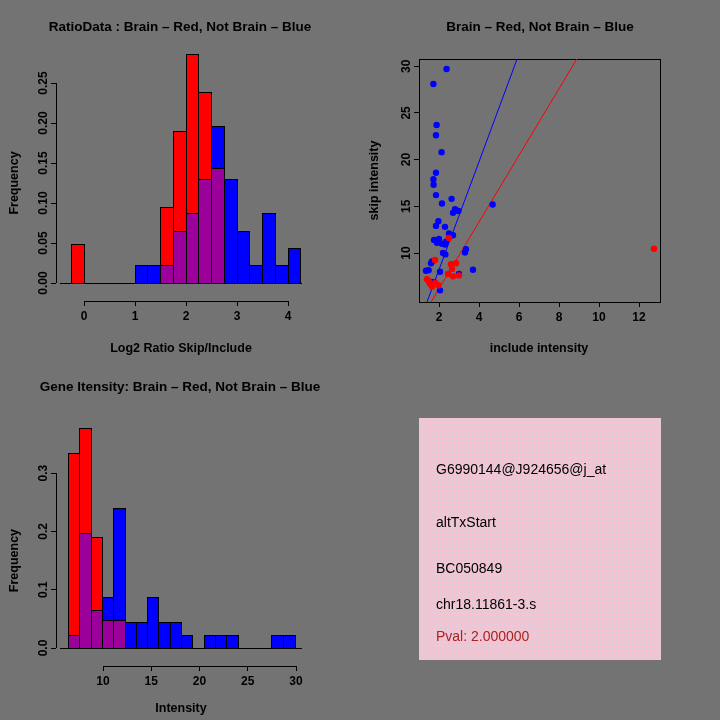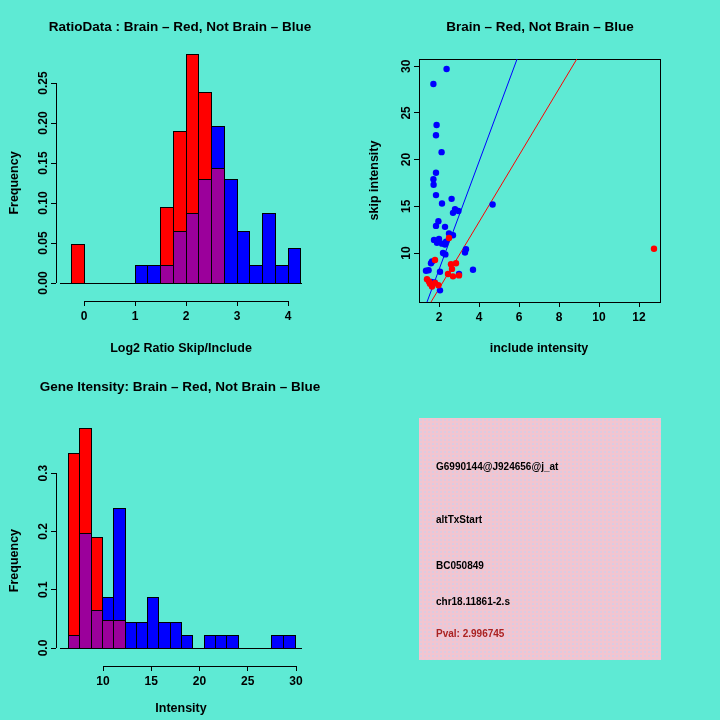--- a/index.html
+++ b/index.html
@@ -1,27 +1,27 @@
 <!DOCTYPE html>
 <html><head>
 <meta charset="utf-8">
 <style>
   html,body{margin:0;padding:0;background:#ffffff;}
-  .canvas{position:relative;width:720px;height:720px;background:#5eead4;overflow:hidden;
+  .canvas{position:relative;width:720px;height:720px;background:#737373;overflow:hidden;
           font-family:"Liberation Sans",sans-serif;text-align:center;}
   .panel{position:absolute;width:360px;height:360px;}
   #p-tl{left:0;top:0;}
   #p-tr{left:360px;top:0;}
   #p-bl{left:0;top:360px;}
   #p-br{left:360px;top:360px;}
   .info-box{position:absolute;left:59px;top:58px;width:242px;height:242px;
             background-color:#F2C5D0;
             background-image:radial-gradient(#DCCBE0 1px, rgba(0,0,0,0) 1px);
             background-size:4px 4px;}
-  .iline{position:absolute;left:17px;font-size:10px;color:#000000;white-space:nowrap;font-weight:bold;}
+  .iline{position:absolute;left:17px;font-size:14px;color:#000000;white-space:nowrap;}
   .iline.pval{color:#AA2222;}
   svg text{font-family:"Liberation Sans",sans-serif;font-weight:bold;fill:#000;}
 </style>
 </head>
 <body>
 
 <div class="canvas">
   <svg id="p-tl" class="panel" viewBox="0 0 360 360">
       <g>
         <text x="180" y="31" text-anchor="middle" font-size="13.5px">RatioData : Brain – Red, Not Brain – Blue</text>
@@ -230,17 +230,17 @@
           <rect x="271.875" y="275.174" width="11.580000000000041" height="12.826000000000022" fill="#0000FF" stroke="#000000" stroke-width="1"></rect>
           <rect x="283.45500000000004" y="275.174" width="11.579999999999927" height="12.826000000000022" fill="#0000FF" stroke="#000000" stroke-width="1"></rect>
         </g>
       </g>
     </svg>
   <div id="p-br" class="panel">
     <div class="info-box">
       <div class="iline" style="top:43px">G6990144@J924656@j_at</div>
       <div class="iline" style="top:96px">altTxStart</div>
       <div class="iline" style="top:142px">BC050849</div>
-      <div class="iline" style="top:178px">chr18.11861-2.s</div>
-      <div class="iline pval" style="top:210px">Pval: 2.996745</div>
+      <div class="iline" style="top:178px">chr18.11861-3.s</div>
+      <div class="iline pval" style="top:210px">Pval: 2.000000</div>
     </div>
   </div>
 </div>
 
 </body></html>

